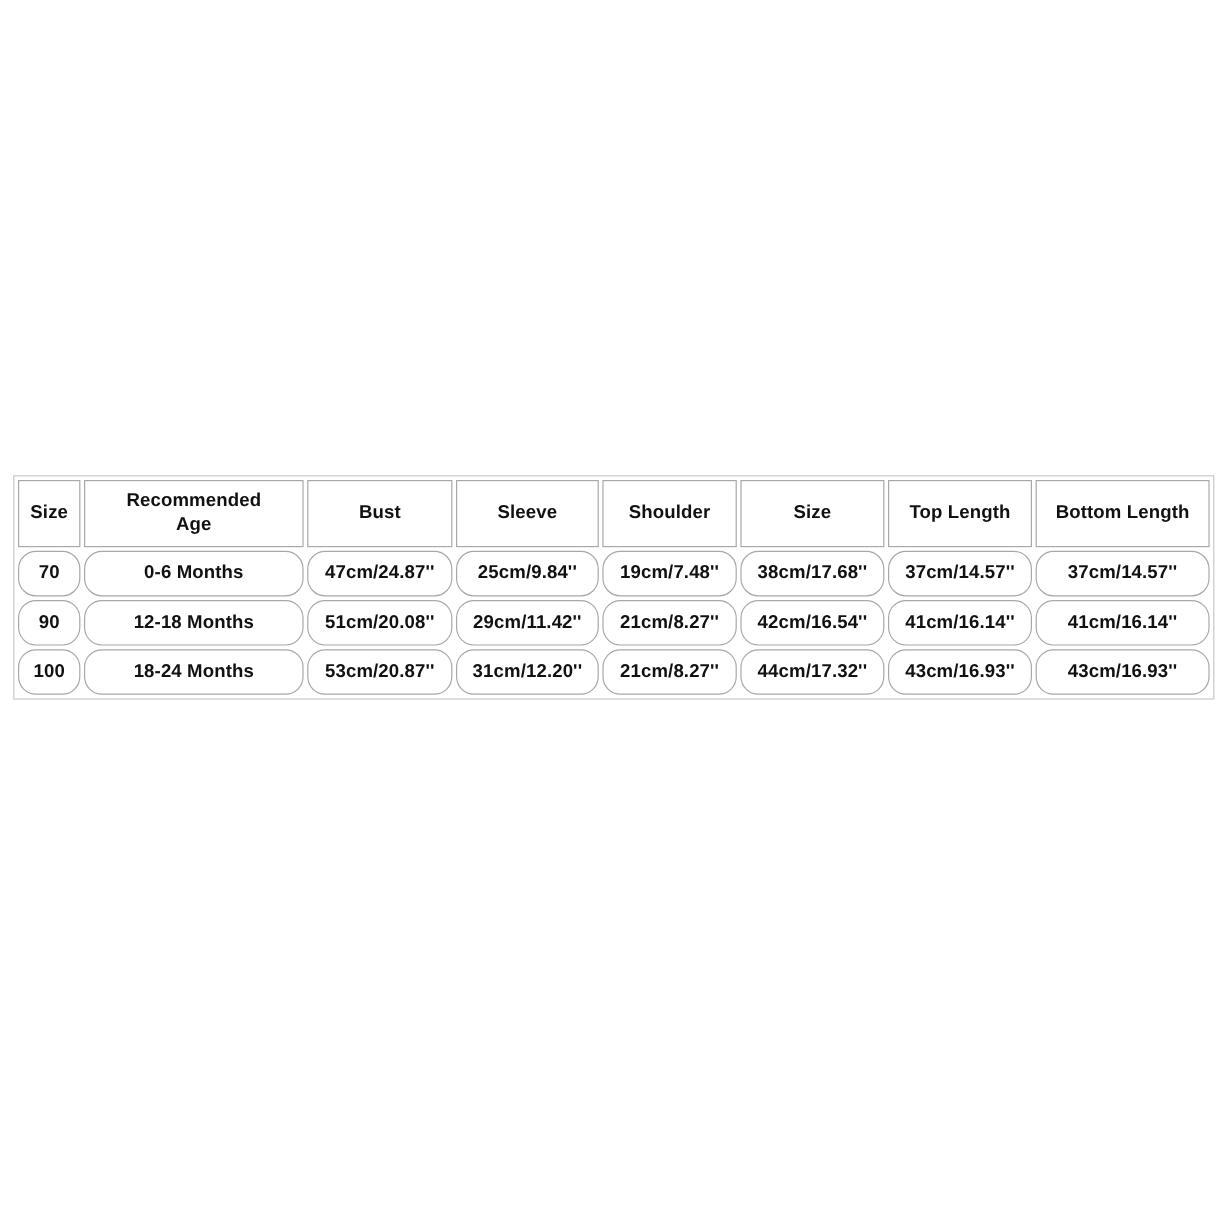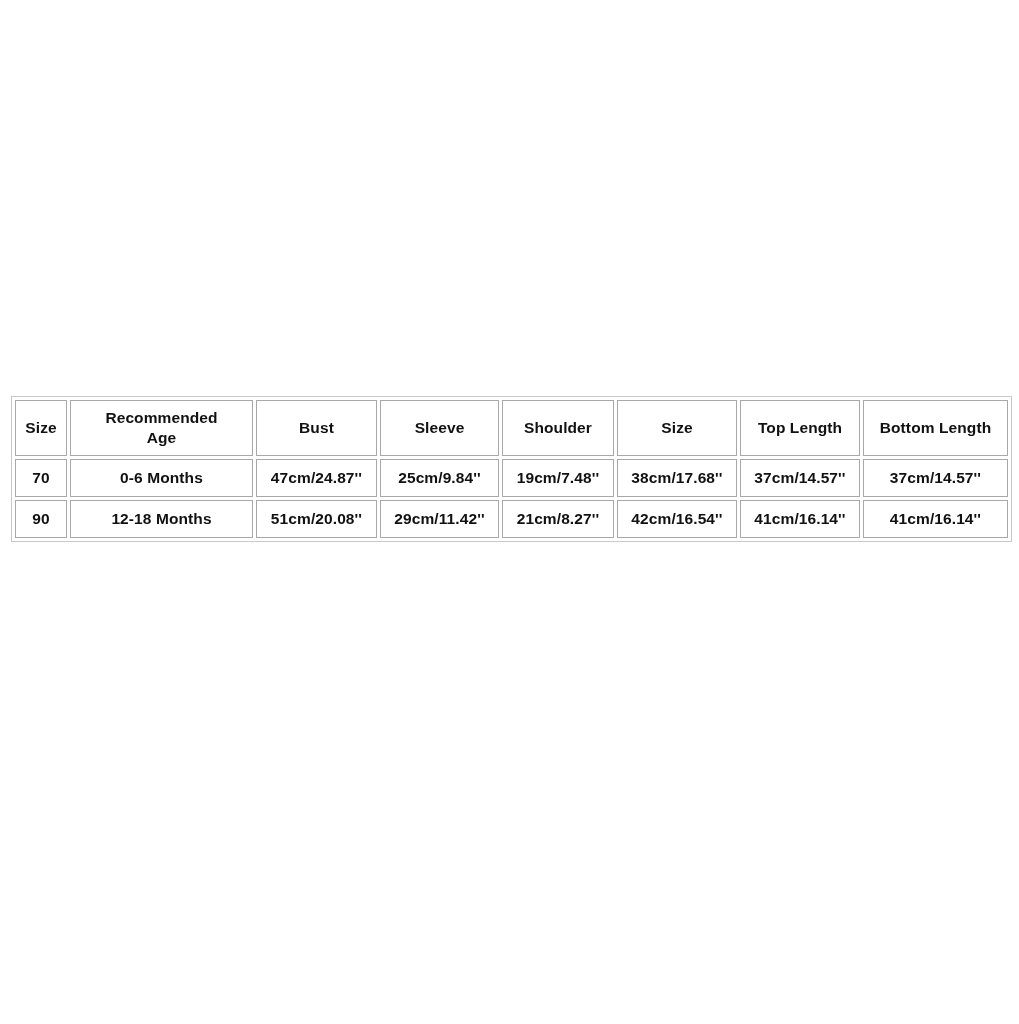--- a/index.html
+++ b/index.html
@@ -51,20 +51,21 @@
     padding: 2px 3px;
     box-sizing: border-box;
     letter-spacing: 0.1px;
   }
 
   #size-chart-table thead th {
     height: 56px;
   }
   #size-chart-table tbody td {
     height: 38px;
+    border-radius: 15px;
   }
 
   
   .col-size          { width: 52px; }
   .col-age           { width: 183px; }
   .col-bust          { width: 121px; }
   .col-sleeve        { width: 119px; }
   .col-shoulder      { width: 112px; }
   .col-waist         { width: 120px; }
   .col-top-length    { width: 120px; }
@@ -119,16 +120,26 @@
       <tr>
         <td>90</td>
         <td>12-18 Months</td>
         <td>51cm/20.08''</td>
         <td>29cm/11.42''</td>
         <td>21cm/8.27''</td>
         <td>42cm/16.54''</td>
         <td>41cm/16.14''</td>
         <td>41cm/16.14''</td>
       </tr>
+      <tr>
+        <td>100</td>
+        <td>18-24 Months</td>
+        <td>53cm/20.87''</td>
+        <td>31cm/12.20''</td>
+        <td>21cm/8.27''</td>
+        <td>44cm/17.32''</td>
+        <td>43cm/16.93''</td>
+        <td>43cm/16.93''</td>
+      </tr>
     </tbody>
   </table>
 
 </div>
 
 </body></html>

